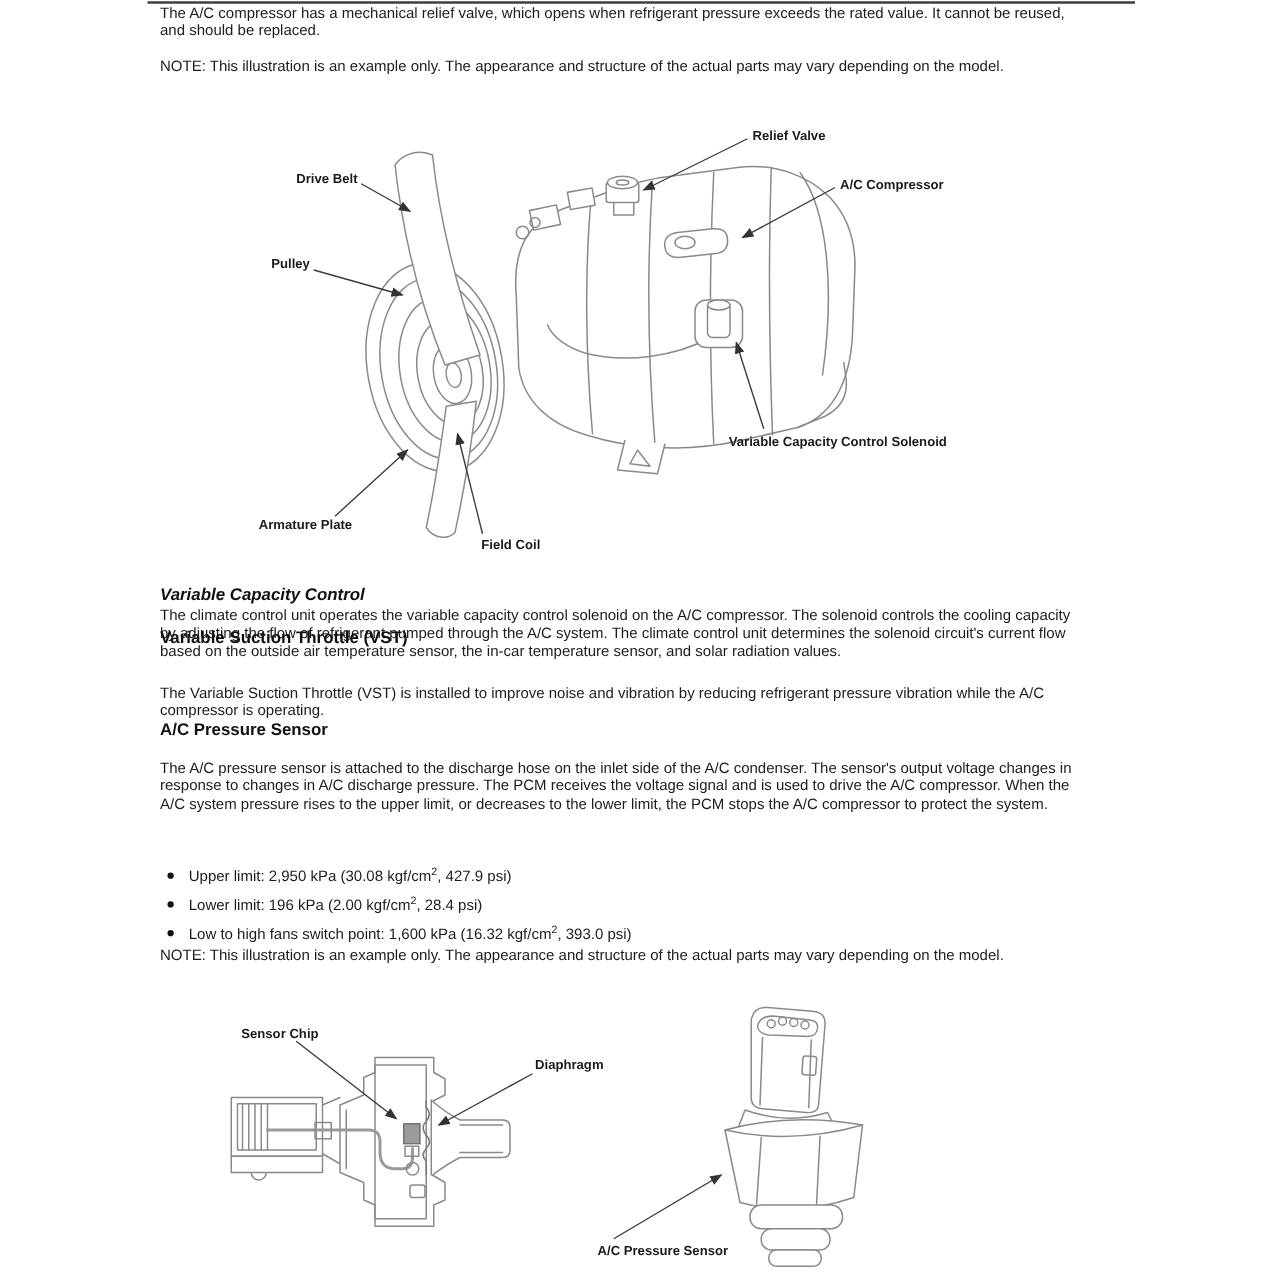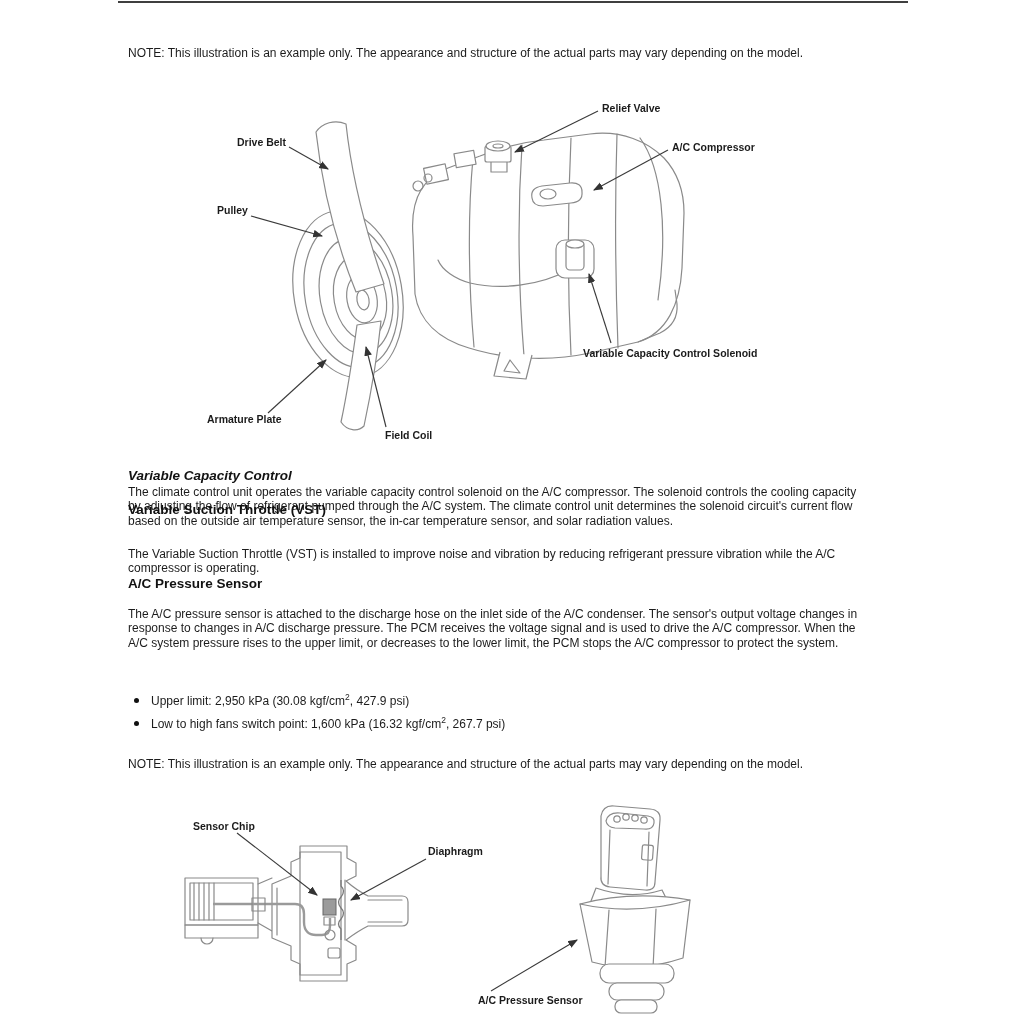--- a/index.html
+++ b/index.html
@@ -18,20 +18,21 @@
   .artf{stroke:#8a8a8a;stroke-width:1.2;fill:#ffffff;stroke-linejoin:round;}
   .leader{stroke:#3a3a3a;stroke-width:1.1;fill:none;}
 </style>
 </head>
 <body>
 
 <div class="page">
 
   <div class="toprule"></div>
 
+  <div class="body-text" style="left:128px;top:3px;width:726px;">The A/C compressor has a mechanical relief valve, which opens when refrigerant pressure exceeds the rated value. It cannot be reused, and should be replaced.</div>
 
   <div class="body-text" style="left:128px;top:46px;width:740px;">NOTE: This illustration is an example only. The appearance and structure of the actual parts may vary depending on the model.</div>
 
   <svg style="position:absolute;left:170px;top:90px;" width="660" height="375" viewBox="0 0 660 375">
     <defs>
       <marker id="ah1" markerWidth="9" markerHeight="8" refX="8" refY="3.5" orient="auto">
         <path d="M0,0 L9,3.5 L0,7 Z" fill="#333"></path>
       </marker>
     </defs>
 
@@ -108,21 +109,25 @@
   <div class="heading" style="left:128px;top:576px;">A/C Pressure Sensor</div>
   <div class="body-text" style="left:128px;top:607px;width:732px;">The A/C pressure sensor is attached to the discharge hose on the inlet side of the A/C condenser. The sensor's output voltage changes in response to changes in A/C discharge pressure. The PCM receives the voltage signal and is used to drive the A/C compressor. When the A/C system pressure rises to the upper limit, or decreases to the lower limit, the PCM stops the A/C compressor to protect the system.</div>
 
   <div class="bullets">
     <div class="bullet-row">
       <span class="bullet-dot"></span>
       <span class="bullet-text"><span>Upper limit: 2,950 kPa (30.08 kgf/cm</span><sup>2</sup><span>, 427.9 psi)</span></span>
     </div>
     <div class="bullet-row">
       <span class="bullet-dot"></span>
-      <span class="bullet-text"><span>Low to high fans switch point: 1,600 kPa (16.32 kgf/cm</span><sup>2</sup><span>, 267.7 psi)</span></span>
+      <span class="bullet-text"><span>Lower limit: 196 kPa (2.00 kgf/cm</span><sup>2</sup><span>, 28.4 psi)</span></span>
+    </div>
+    <div class="bullet-row">
+      <span class="bullet-dot"></span>
+      <span class="bullet-text"><span>Low to high fans switch point: 1,600 kPa (16.32 kgf/cm</span><sup>2</sup><span>, 393.0 psi)</span></span>
     </div>
   </div>
 
   <div class="body-text" style="left:128px;top:757px;width:740px;">NOTE: This illustration is an example only. The appearance and structure of the actual parts may vary depending on the model.</div>
 
   <svg style="position:absolute;left:150px;top:788px;" width="720" height="236" viewBox="0 0 720 236">
     <defs>
       <marker id="ah2" markerWidth="9" markerHeight="8" refX="8" refY="3.5" orient="auto">
         <path d="M0,0 L9,3.5 L0,7 Z" fill="#333"></path>
       </marker>

